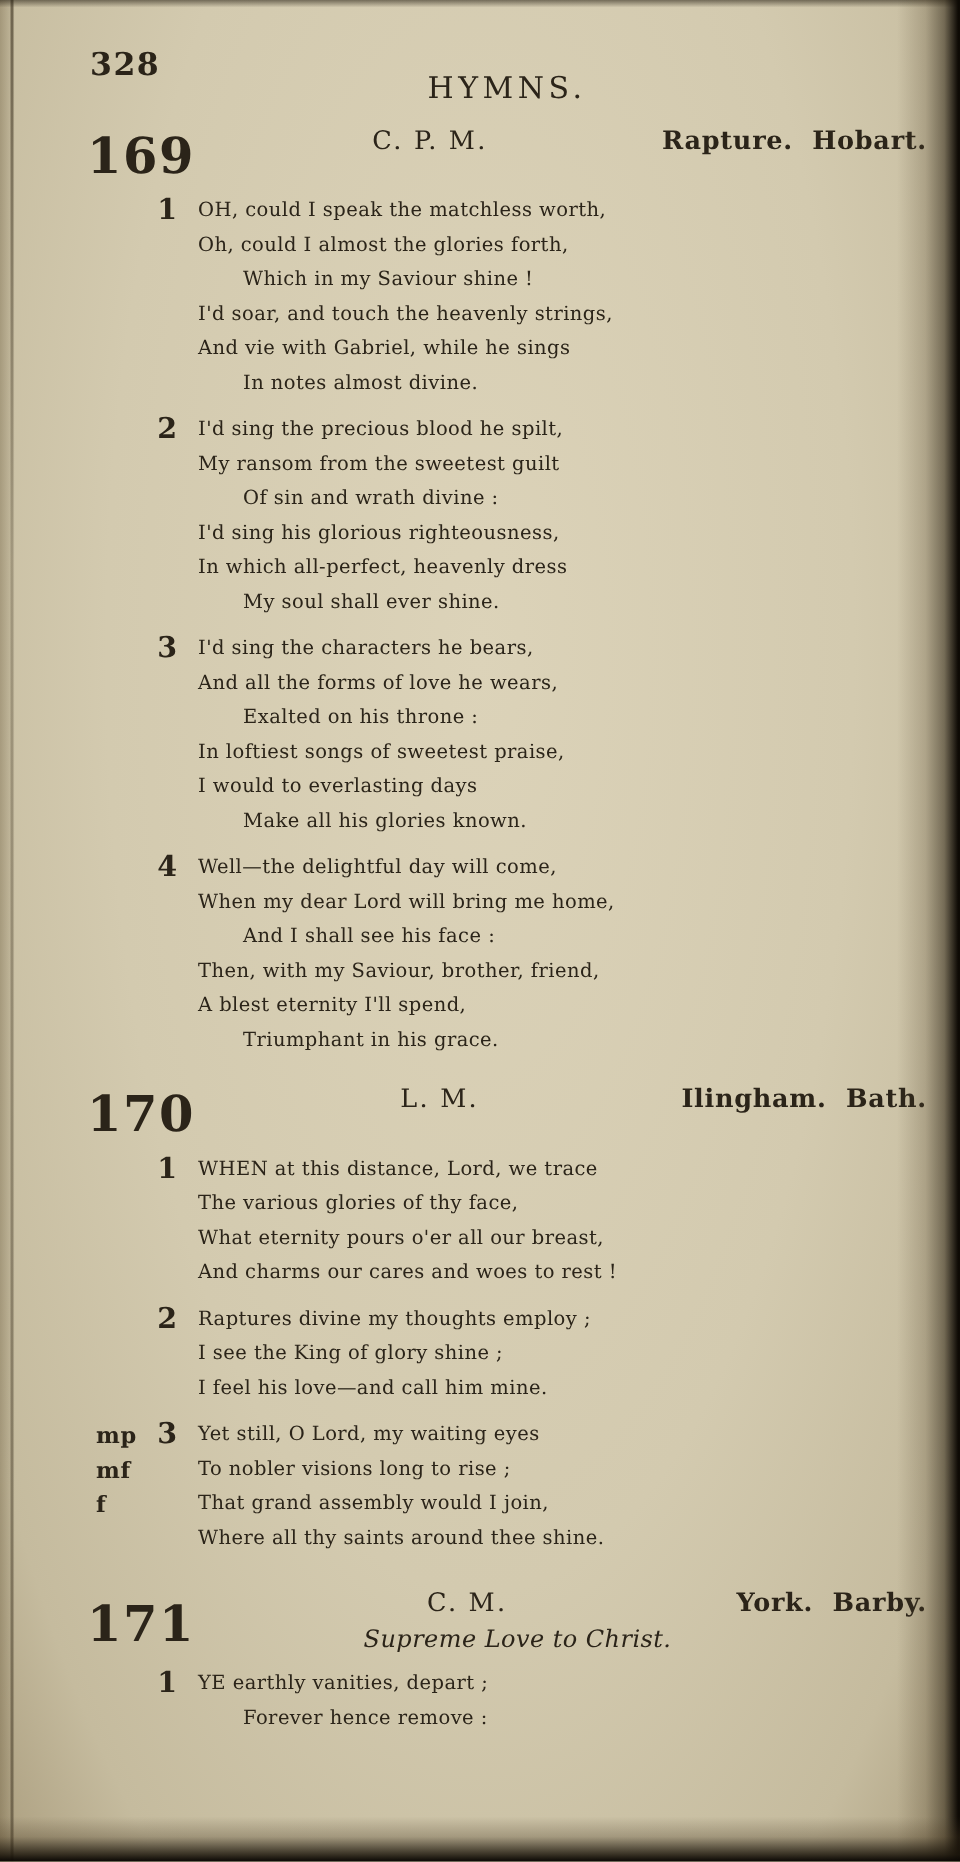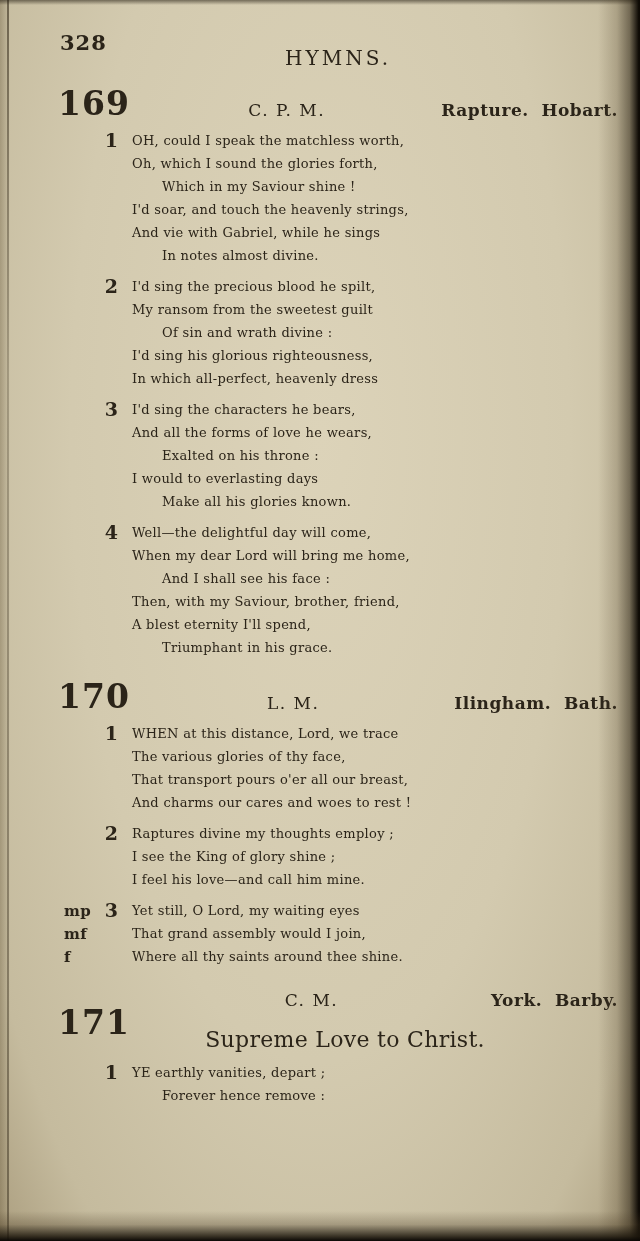--- a/index.html
+++ b/index.html
@@ -14,25 +14,25 @@
   }
   .content{position:relative;padding:30px 22px 0 58px;}
   .page-header{position:relative;height:28px;margin-bottom:0;}
   .page-num{position:absolute;left:2px;top:0;font-size:21px;font-weight:bold;letter-spacing:1px;}
   .header-title{position:absolute;left:0;right:0;top:16px;text-align:center;font-size:20px;letter-spacing:3px;}
   .hymn{margin-top:18px;}
   .hymn:first-of-type{margin-top:26px;}
   .hymn.last{margin-top:22px;}
   .hymn-header{display:flex;align-items:stretch;}
   .hymn-number{width:74px;display:flex;align-items:center;font-size:33px;font-weight:bold;letter-spacing:1px;}
-  .hymn-head-right{flex:1;display:flex;flex-direction:column;justify-content:flex-end;padding-bottom:3px;}
+  .hymn-head-right{flex:1;display:flex;flex-direction:column;padding-bottom:3px;}
   .hymn-head-row{display:flex;align-items:baseline;}
   .meter{flex:1;text-align:center;font-size:17px;letter-spacing:1.5px;}
   .tunes{font-weight:bold;font-size:17px;letter-spacing:.5px;white-space:pre;}
-  .hymn-title{font-size:22px;text-align:center;padding-right:60px;margin-top:17px;letter-spacing:.3px;}
+  .hymn-title{font-style:italic;font-size:16px;text-align:center;padding-right:60px;margin-top:4px;letter-spacing:.3px;}
   .verse{position:relative;display:flex;margin-top:8px;}
   .verse:first-of-type{margin-top:6px;}
   .hymn-header + .verse{margin-top:6px;}
   .verse-num{width:60px;text-align:right;font-size:19px;font-weight:bold;line-height:23px;flex:none;margin-right:14px;}
   .lines{flex:1;}
   .line{font-size:13px;line-height:23px;letter-spacing:.3px;white-space:nowrap;}
   .line.ind{padding-left:30px;}
   .dyn{position:absolute;left:6px;font-size:15px;font-weight:bold;line-height:18px;letter-spacing:.5px;}
   
   .edge{position:absolute;pointer-events:none;}
@@ -59,43 +59,45 @@
               <div class="hymn-head-row">
                 <span class="meter">C. P. M.</span>
                 <span class="tunes">Rapture.  Hobart.</span>
               </div>
             </div>
           </div>
           <div class="verse">
             <span class="verse-num">1</span>
             <div class="lines">
               <div class="line">OH, could I speak the matchless worth,</div>
-              <div class="line">Oh, which I sound the glories forth,</div>
+              <div class="line">Oh, could I almost the glories forth,</div>
               <div class="line ind">Which in my Saviour shine !</div>
               <div class="line">I'd soar, and touch the heavenly strings,</div>
               <div class="line">And vie with Gabriel, while he sings</div>
               <div class="line ind">In notes almost divine.</div>
             </div>
           </div>
           <div class="verse">
             <span class="verse-num">2</span>
             <div class="lines">
               <div class="line">I'd sing the precious blood he spilt,</div>
               <div class="line">My ransom from the sweetest guilt</div>
               <div class="line ind">Of sin and wrath divine :</div>
               <div class="line">I'd sing his glorious righteousness,</div>
               <div class="line">In which all-perfect, heavenly dress</div>
+              <div class="line ind">My soul shall ever shine.</div>
             </div>
           </div>
           <div class="verse">
             <span class="verse-num">3</span>
             <div class="lines">
               <div class="line">I'd sing the characters he bears,</div>
               <div class="line">And all the forms of love he wears,</div>
               <div class="line ind">Exalted on his throne :</div>
+              <div class="line">In loftiest songs of sweetest praise,</div>
               <div class="line">I would to everlasting days</div>
               <div class="line ind">Make all his glories known.</div>
             </div>
           </div>
           <div class="verse">
             <span class="verse-num">4</span>
             <div class="lines">
               <div class="line">Well—the delightful day will come,</div>
               <div class="line">When my dear Lord will bring me home,</div>
               <div class="line ind">And I shall see his face :</div>
@@ -113,36 +115,37 @@
                 <span class="meter">L. M.</span>
                 <span class="tunes">Ilingham.  Bath.</span>
               </div>
             </div>
           </div>
           <div class="verse">
             <span class="verse-num">1</span>
             <div class="lines">
               <div class="line">WHEN at this distance, Lord, we trace</div>
               <div class="line">The various glories of thy face,</div>
-              <div class="line">That transport pours o'er all our breast,</div>
+              <div class="line">What eternity pours o'er all our breast,</div>
               <div class="line">And charms our cares and woes to rest !</div>
             </div>
           </div>
           <div class="verse">
             <span class="verse-num">2</span>
             <div class="lines">
               <div class="line">Raptures divine my thoughts employ ;</div>
               <div class="line">I see the King of glory shine ;</div>
               <div class="line">I feel his love—and call him mine.</div>
             </div>
           </div>
           <div class="verse">
             <span class="verse-num">3</span>
             <div class="lines">
               <div class="line">Yet still, O Lord, my waiting eyes</div>
+              <div class="line">To nobler visions long to rise ;</div>
               <div class="line">That grand assembly would I join,</div>
               <div class="line">Where all thy saints around thee shine.</div>
             </div>
             <span class="dyn" style="top: 3px;">mp</span>
             <span class="dyn" style="top: 26px;">mf</span>
             <span class="dyn" style="top: 49px;">f</span>
           </div>
         </section>
         <section class="hymn last">
           <div class="hymn-header">

